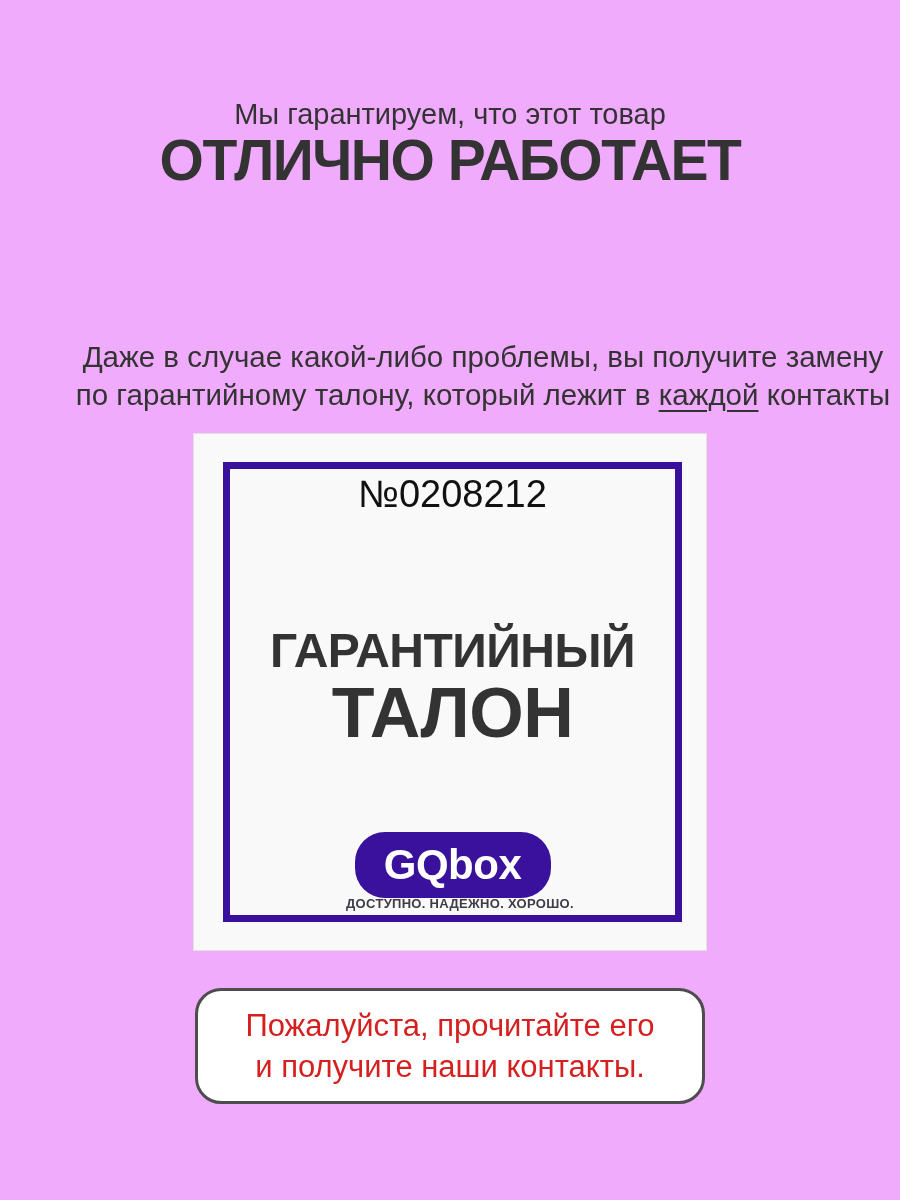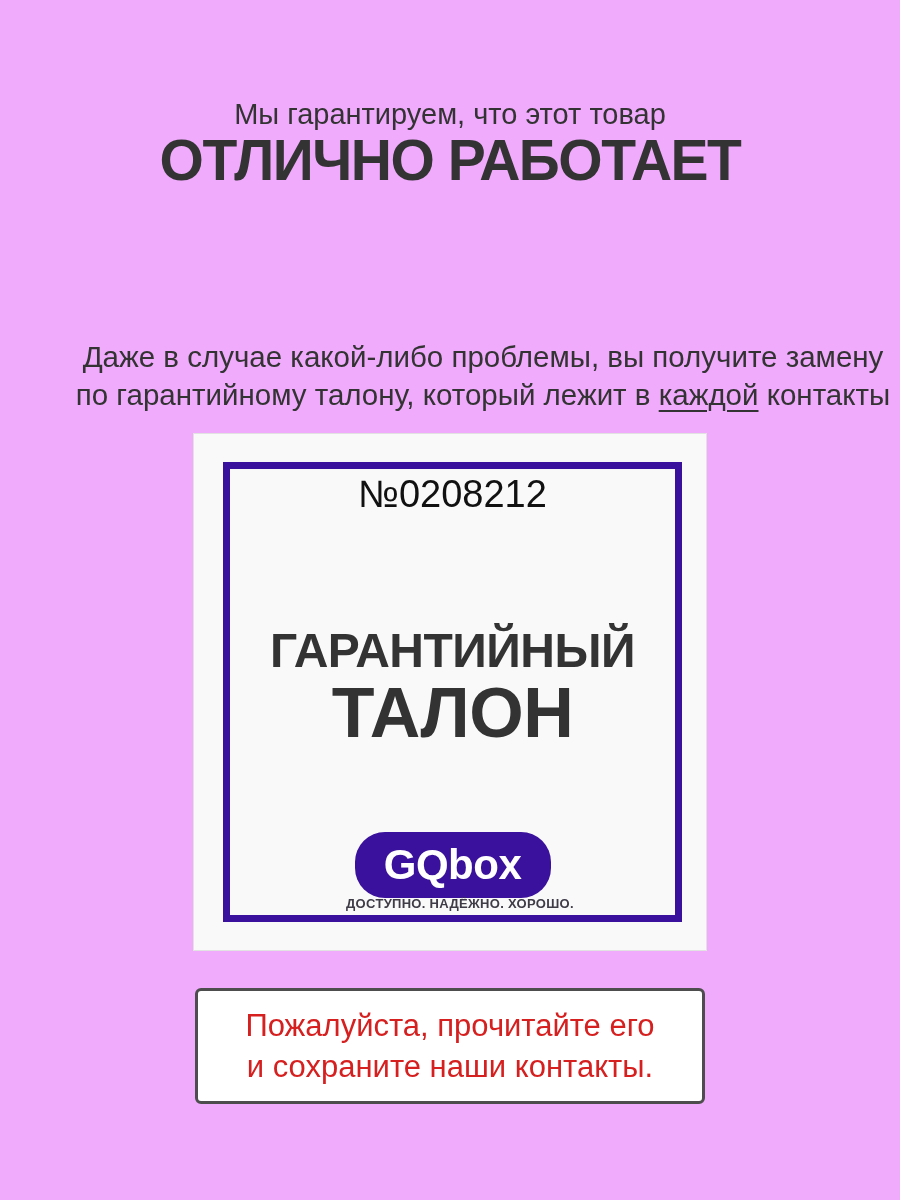--- a/index.html
+++ b/index.html
@@ -73,21 +73,21 @@
     position:absolute;top:428px;left:0;width:100%;
     text-align:center;color:var(--tagline_dark);
     font-size:13px;line-height:14px;font-weight:700;letter-spacing:0.3px;padding-left:15px;
   }
 
   
   .note{
     position:absolute;left:195px;top:988px;width:510px;height:116px;
     background:#ffffff;
     border:3px solid var(--note_border);
-    border-radius:6px;
+    border-radius:26px;
     display:flex;flex-direction:column;align-items:center;justify-content:center;
     color:var(--alert_red);
     font-size:31px;line-height:41px;font-weight:400;
     text-align:center;
   }
 </style>
 </head>
 <body>
 
 <div class="canvas">
@@ -113,16 +113,16 @@
       </div>
       <div class="brand-pill">
         <span class="brand-name">GQbox</span>
       </div>
       <div class="brand-tagline">ДОСТУПНО. НАДЁЖНО. ХОРОШО.</div>
     </div>
   </div>
 
   <div class="note">
     <span>Пожалуйста, прочитайте его</span>
-    <span>и сохраните наши контакты.</span>
+    <span>и получите наши контакты.</span>
   </div>
 
 </div>
 
 </body></html>

